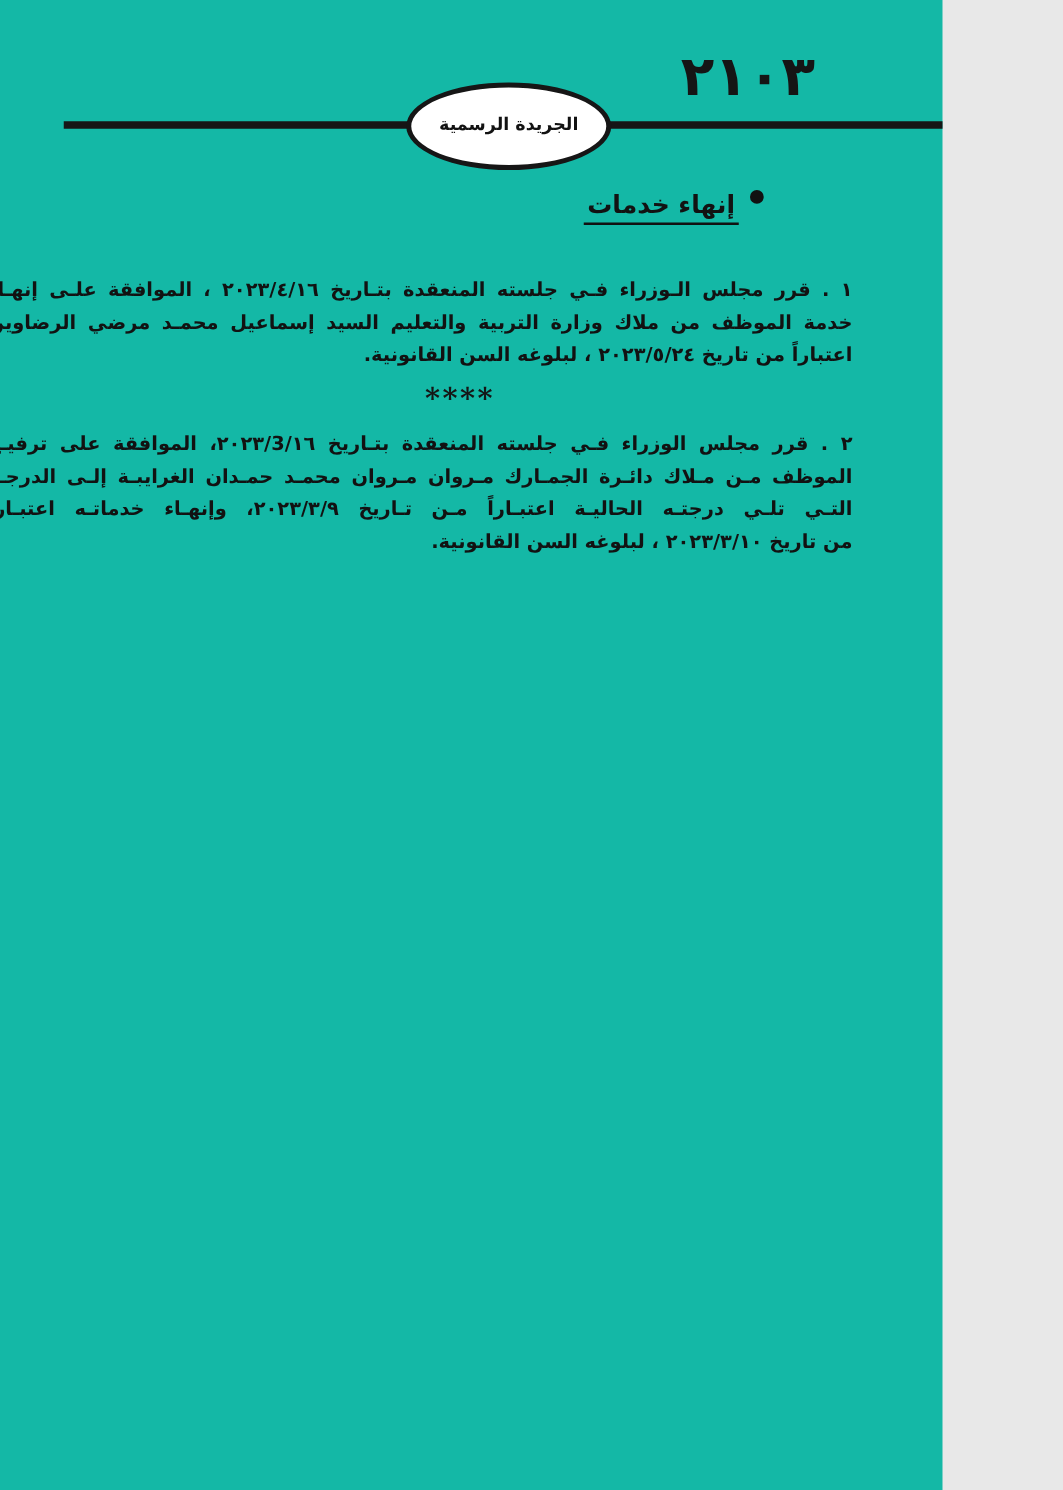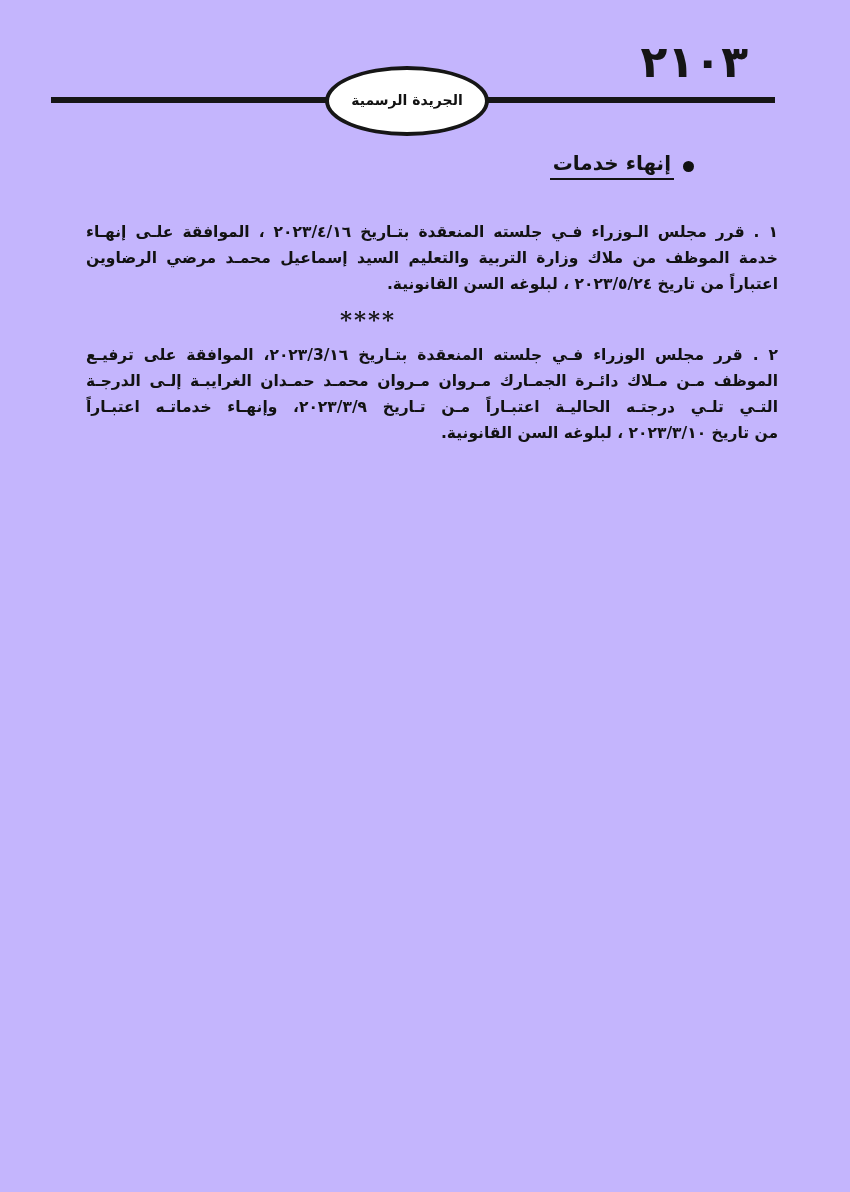--- a/index.html
+++ b/index.html
@@ -1,20 +1,20 @@
 <!DOCTYPE html>
 <html lang="ar"><head>
 <meta charset="utf-8">
 <style>
   html, body { margin: 0; padding: 0; background: #e8e8e8; }
   .page {
     position: relative;
-    width: 850px;
+    width: 754px;
     height: 1192px;
-    background: #c4b5fd;
+    background: #14b8a6;
     overflow: hidden;
     font-family: "DejaVu Sans", sans-serif;
     color: #121212;
   }
 
   
   .page-number {
     position: absolute;
     top: 38px;
     right: 102px;
@@ -55,24 +55,24 @@
     direction: rtl;
     white-space: nowrap;
     padding-bottom: 2px;
     text-align: right;
   }
 
   
   .heading-row {
     position: absolute;
     top: 151px;
-    right: 156px;
+    right: 143px;
     display: flex;
     direction: rtl;
-    align-items: center;
+    align-items: flex-start;
     gap: 9px;
     z-index: 2;
   }
   .bullet-dot {
     width: 11px;
     height: 11px;
     border-radius: 50%;
     background: #111111;
     flex: 0 0 auto;
     margin-top: 1px;

